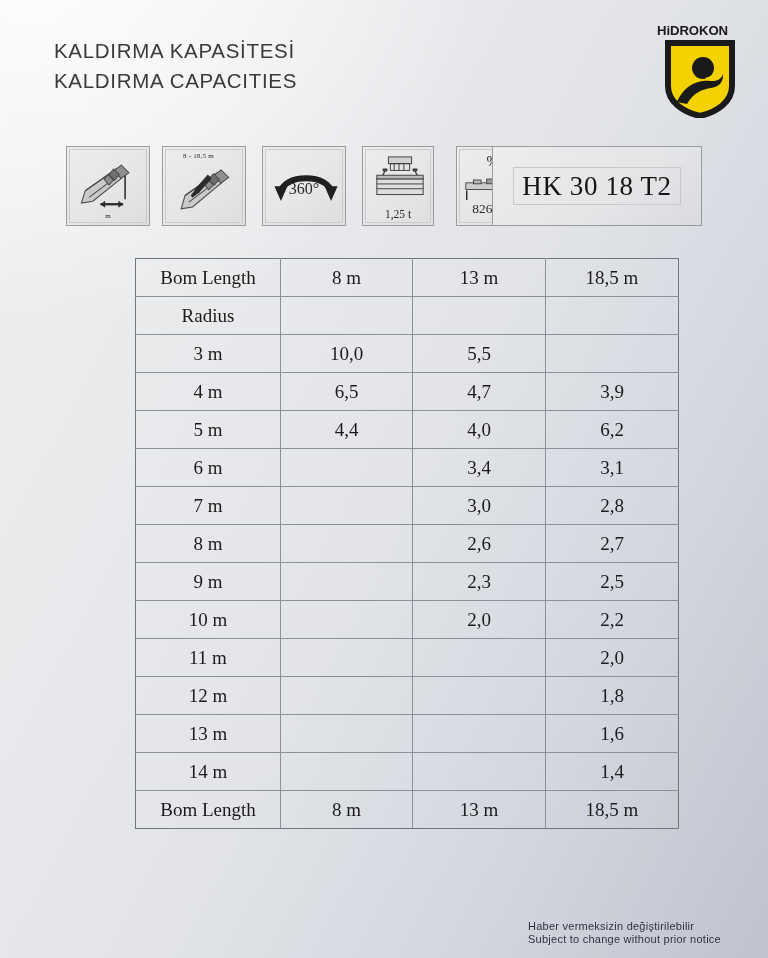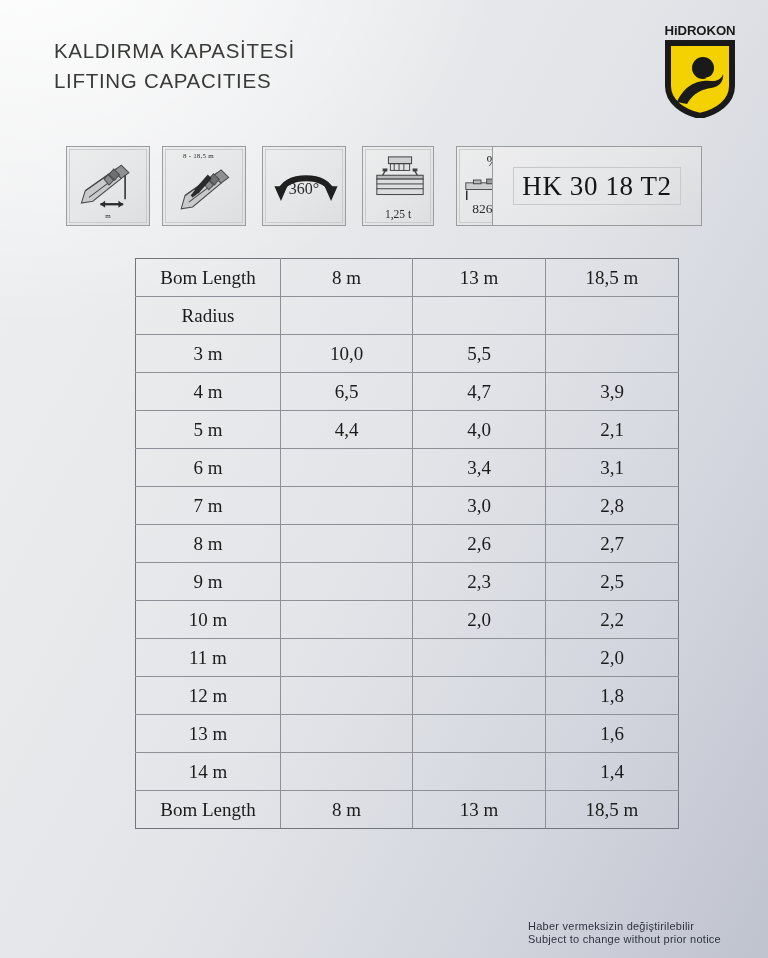--- a/index.html
+++ b/index.html
@@ -31,21 +31,20 @@
 
   .logo {
     position:absolute; left:657px; top:24px;
     width:86px; height:100px;
   }
   .logo-word {
     font-size:13.2px;
     font-weight:bold;
     letter-spacing:-0.1px;
     color:#1a1a1a;
-    text-align:center;
     line-height:14px;
   }
   .logo-shield { position:relative; width:70px; height:78px; margin:2px auto 0; }
 
   
   .icon-row { position:absolute; left:66px; top:146px; height:84px; }
   .icon-box {
     position:absolute; top:0; height:80px;
     background:linear-gradient(140deg,#eceded 0%,#e5e6e7 55%,#dcdee0 100%);
     border:1px solid #9a9c9e;
@@ -144,21 +143,21 @@
     white-space:nowrap;
   }
 </style>
 </head>
 <body>
 
 <div id="page">
 
   <div class="title-block">
     <div class="title-line">KALDIRMA KAPASİTESİ</div>
-    <div class="title-line">LIFTING CAPACITIES</div>
+    <div class="title-line">KALDIRMA CAPACITIES</div>
   </div>
 
   <div class="logo">
     <div class="logo-word">HiDROKON</div>
     <div class="logo-shield">
       <svg viewBox="0 0 70 78" width="70" height="78">
         <path d="M3 3 H67 V46 C67 62 52 72 35 76 C18 72 3 62 3 46 Z" fill="#f4d100" stroke="#1a1a1a" stroke-width="6"></path>
         <circle cx="38" cy="28" r="11" fill="#1a1a1a"></circle>
         <path d="M12 62 C20 44 34 40 46 41 C53 41.5 57 38 58 34
                  C59 40 55 47 46 48 C38 49 28 53 22 64 Z" fill="#1a1a1a"></path>
@@ -304,21 +303,21 @@
         <tr>
           <td>4 m</td>
           <td>6,5</td>
           <td>4,7</td>
           <td>3,9</td>
         </tr>
         <tr>
           <td>5 m</td>
           <td>4,4</td>
           <td>4,0</td>
-          <td>2,1</td>
+          <td>6,2</td>
         </tr>
         <tr>
           <td>6 m</td>
           <td></td>
           <td>3,4</td>
           <td>3,1</td>
         </tr>
         <tr>
           <td>7 m</td>
           <td></td>

